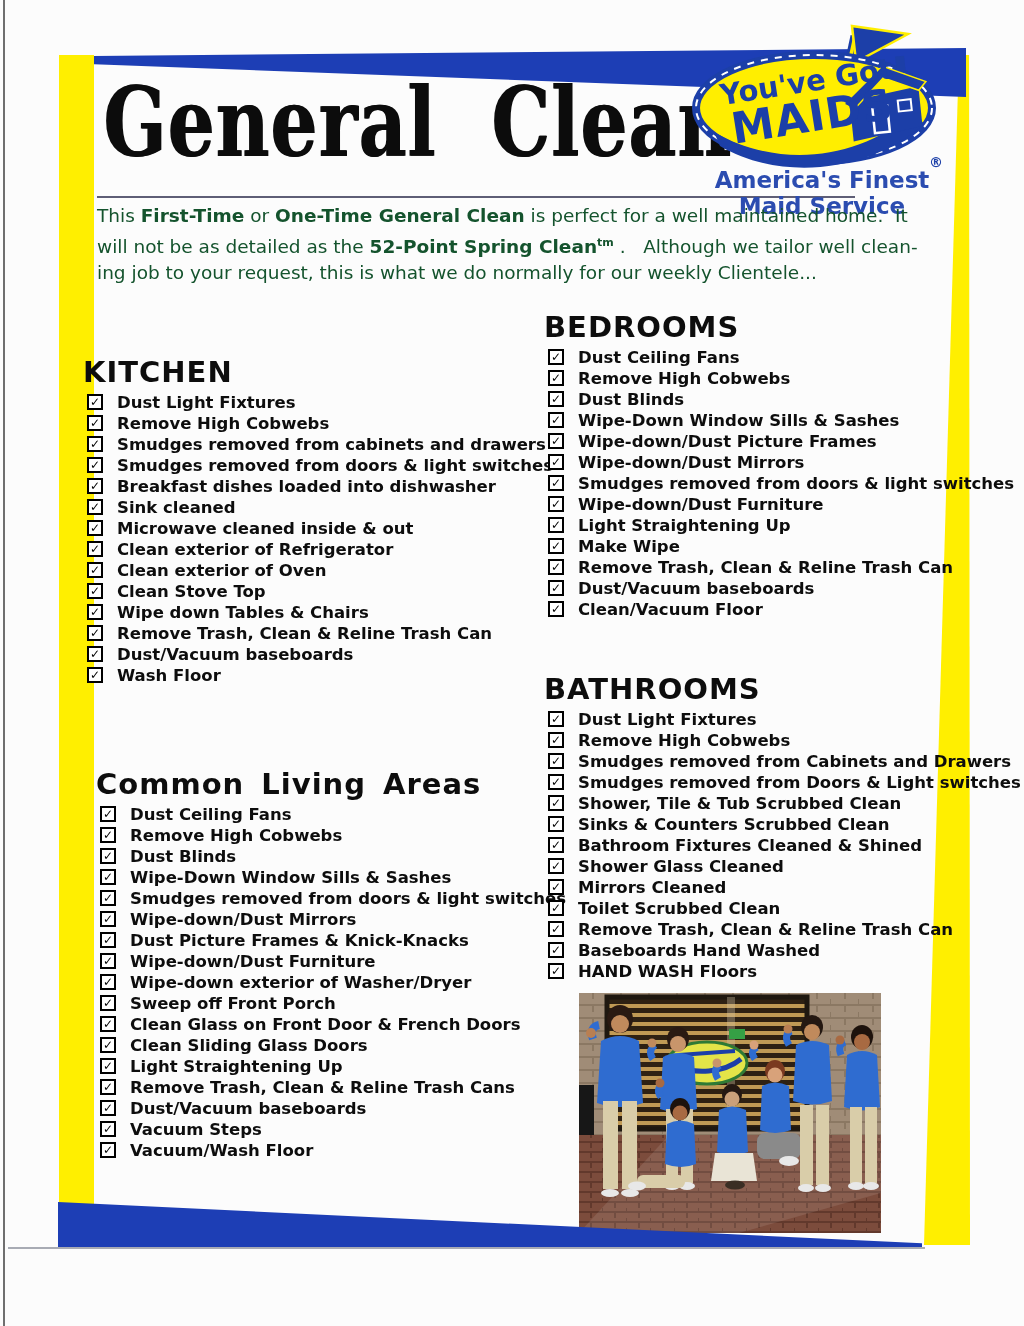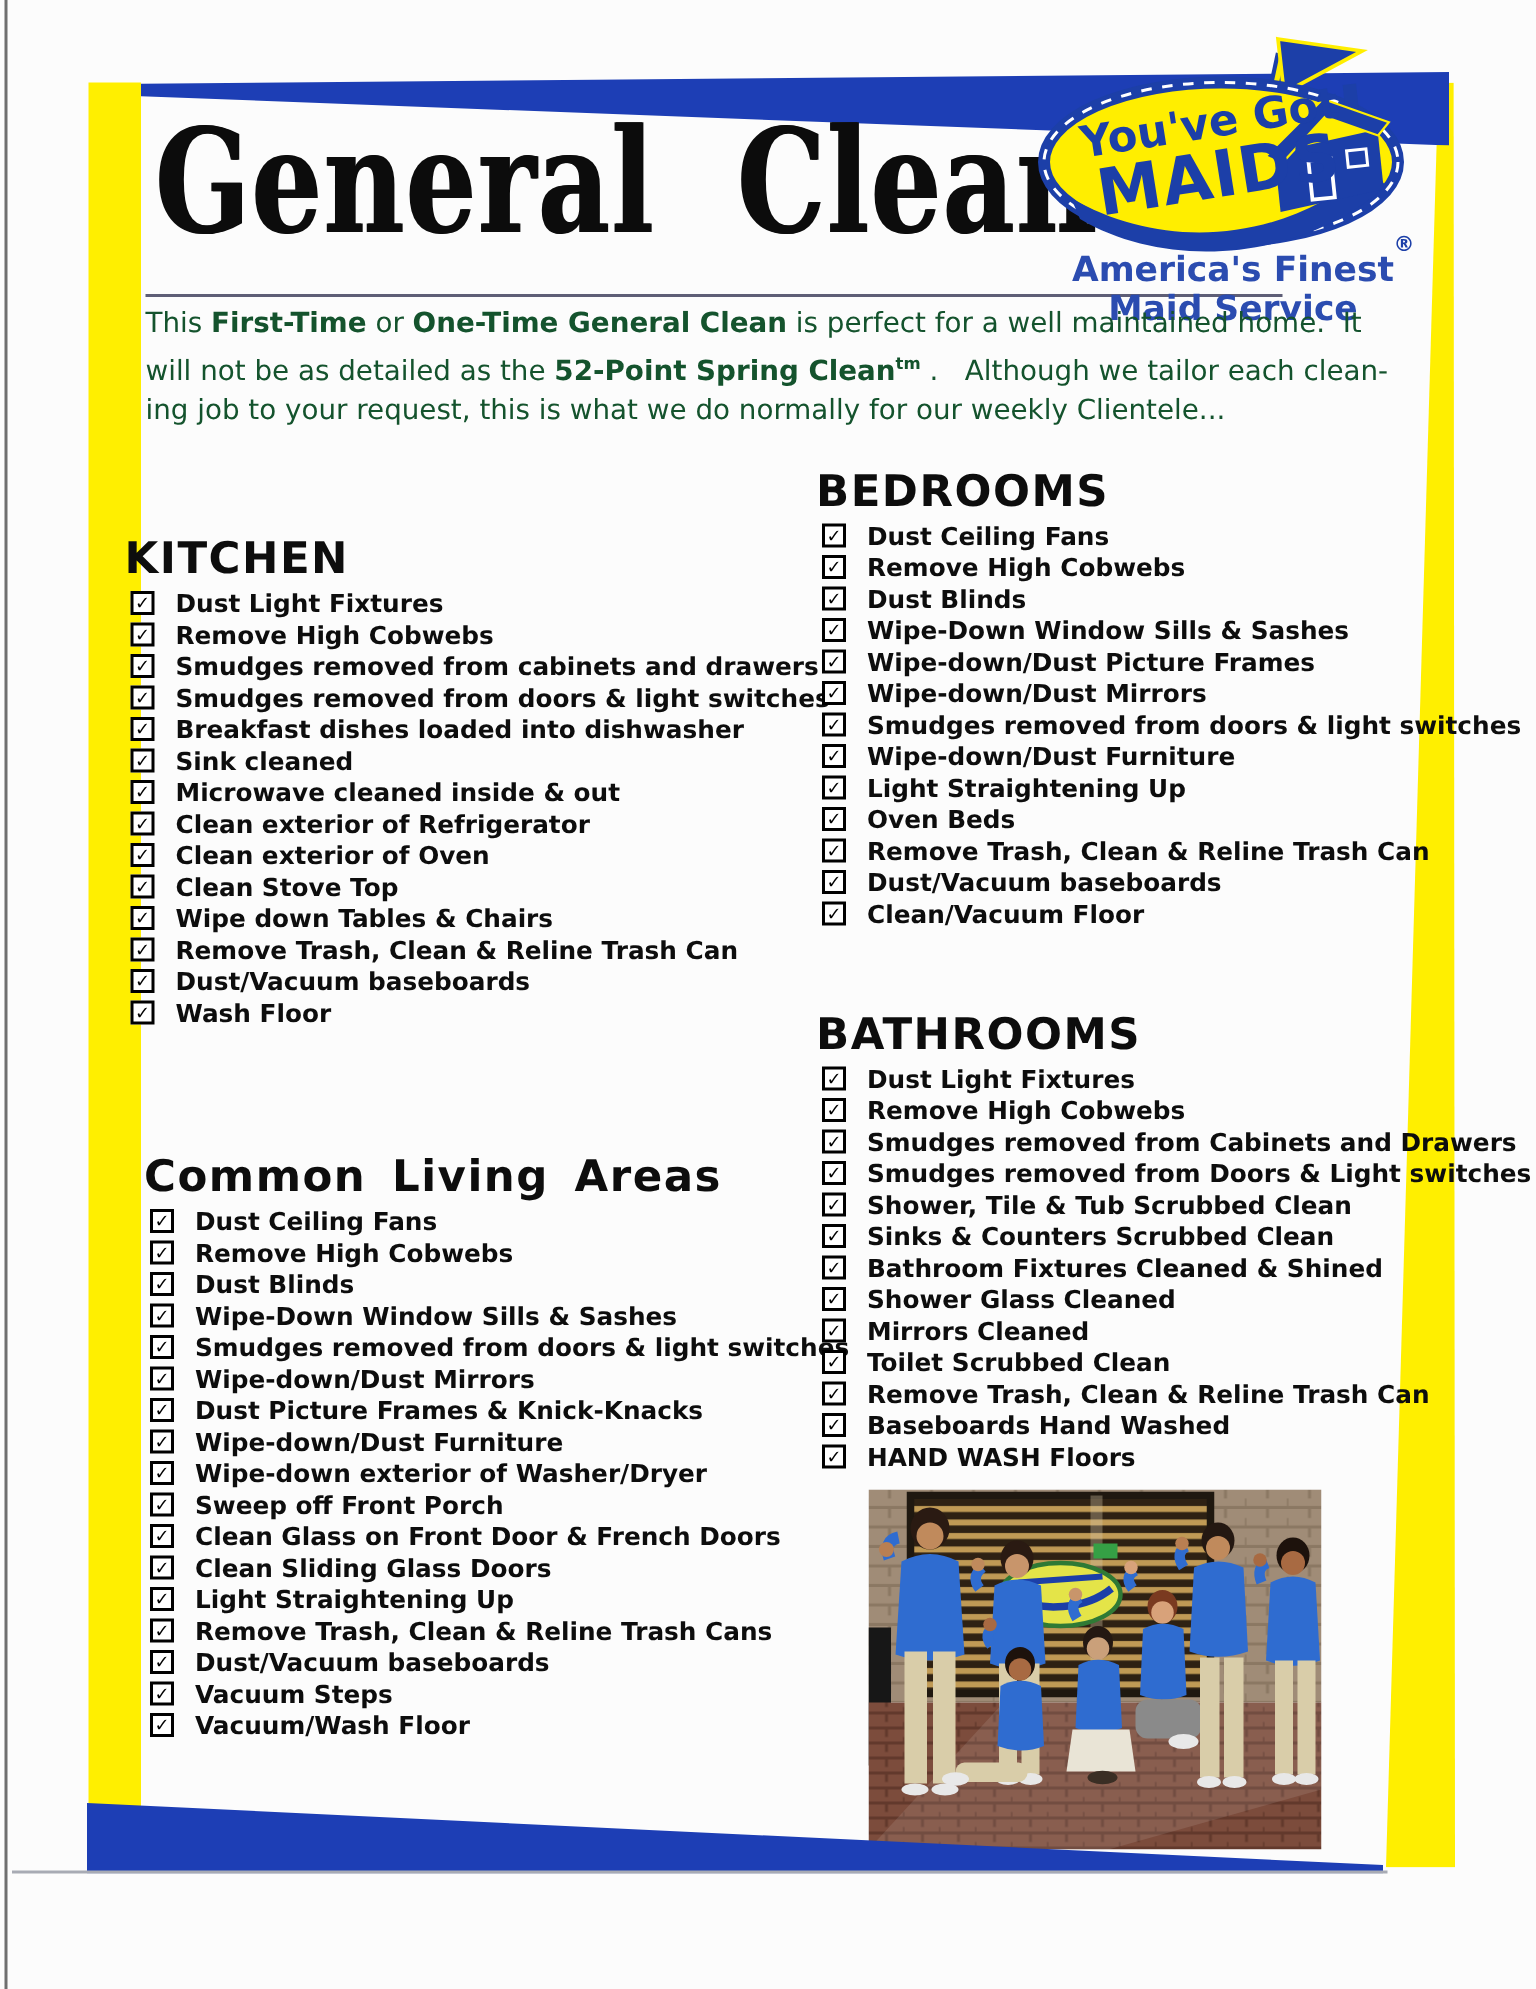--- a/index.html
+++ b/index.html
@@ -80,21 +80,21 @@
         <text x="36" y="72" font-family="DejaVu Sans, sans-serif" font-size="29" font-weight="bold" fill="#1c3fa8">You've Got</text>
         <text x="42" y="112" font-family="DejaVu Sans, sans-serif" font-size="43" font-weight="bold" letter-spacing="1" fill="#1c3fa8">MAIDS</text>
       </g>
       <text x="243" y="147" font-family="DejaVu Sans, sans-serif" font-size="14" font-weight="bold" fill="#1c3fa8">®</text>
     </svg>
     <div class="tagline">America's Finest Maid Service</div>
   </div>
 
   <div class="intro">
     <div class="intro-line"><span>This </span><span class="b">First-Time</span><span> or </span><span class="b">One-Time General Clean</span><span> is perfect for a well maintained home.  It</span></div>
-    <div class="intro-line"><span>will not be as detailed as the </span><span class="b">52-Point Spring Clean</span><span class="b sup">tm</span><span> .   Although we tailor each clean-</span></div>
+    <div class="intro-line"><span>will not be as detailed as the </span><span class="b">52-Point Spring Clean</span><span class="b sup">tm</span><span> .   Although we tailor well clean-</span></div>
     <div class="intro-line"><span>ing job to your request, this is what we do normally for our weekly Clientele...</span></div>
   </div>
 
   <div class="section sec-kitchen">
     <h2>KITCHEN</h2>
     <ul class="checklist">
 
         <li>
           <span class="checkbox"></span>
           <span>Dust Light Fixtures</span>
@@ -303,21 +303,21 @@
           <span>Wipe-down/Dust Furniture</span>
         </li>
 
         <li>
           <span class="checkbox"></span>
           <span>Light Straightening Up</span>
         </li>
 
         <li>
           <span class="checkbox"></span>
-          <span>Oven Beds</span>
+          <span>Make Wipe</span>
         </li>
 
         <li>
           <span class="checkbox"></span>
           <span>Remove Trash, Clean &amp; Reline Trash Can</span>
         </li>
 
         <li>
           <span class="checkbox"></span>
           <span>Dust/Vacuum baseboards</span>

